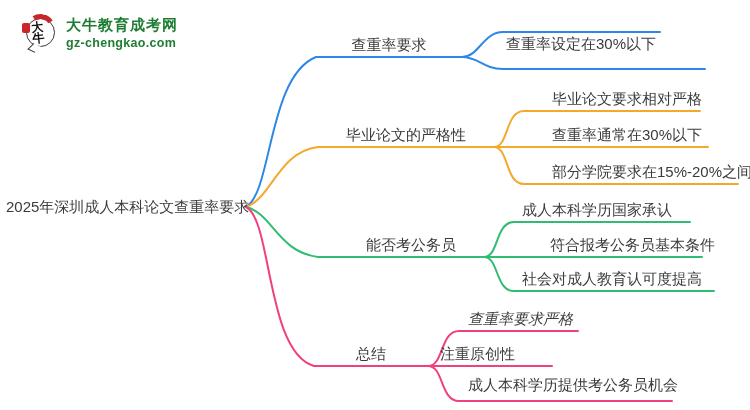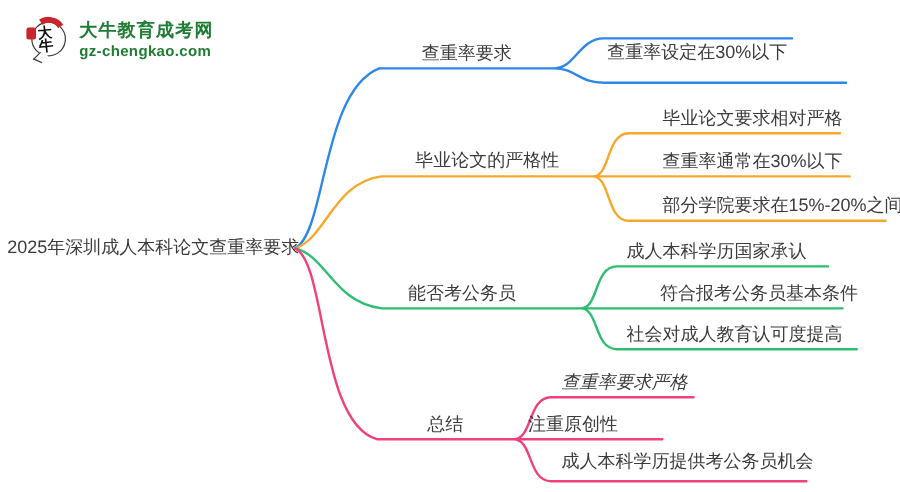--- a/index.html
+++ b/index.html
@@ -66,22 +66,22 @@
       <div class="badge-tail"></div>
       <div class="badge-text">大牛</div>
     </div>
     <div class="logo-name" style="color:#1f7d33">大牛教育成考网</div>
     <div class="logo-url" style="color:#1f7d33">gz-chengkao.com</div>
   </div>
 
   <div class="node" style="left:6px; top:196px;">2025年深圳成人本科论文查重率要求</div>
 
   <div class="node label-center" style="left:316px; top:34px; width:146px;">查重率要求</div>
-  <div class="node label-center" style="left:318px; top:124px; width:176px;font-family:Liberation Mono, monospace;">毕业论文的严格性</div>
-  <div class="node label-center" style="left:302px; top:234px; width:166px;">能否考公务员</div>
+  <div class="node label-center" style="left:318px; top:124px; width:176px;">毕业论文的严格性</div>
+  <div class="node label-center" style="left:328px; top:234px; width:166px;">能否考公务员</div>
   <div class="node label-center" style="left:314px; top:343px; width:114px;">总结</div>
 
   <div class="node" style="left:506px; top:9px;margin-top:24px;">查重率设定在30%以下</div>
 
   <div class="node" style="left:552px; top:88px;">毕业论文要求相对严格</div>
   <div class="node" style="left:552px; top:124px;text-align:right;">查重率通常在30%以下</div>
   <div class="node" style="left:552px; top:161px;">部分学院要求在15%-20%之间</div>
 
   <div class="node" style="left:522px; top:199px;">成人本科学历国家承认</div>
   <div class="node" style="left:550px; top:234px;">符合报考公务员基本条件</div>

